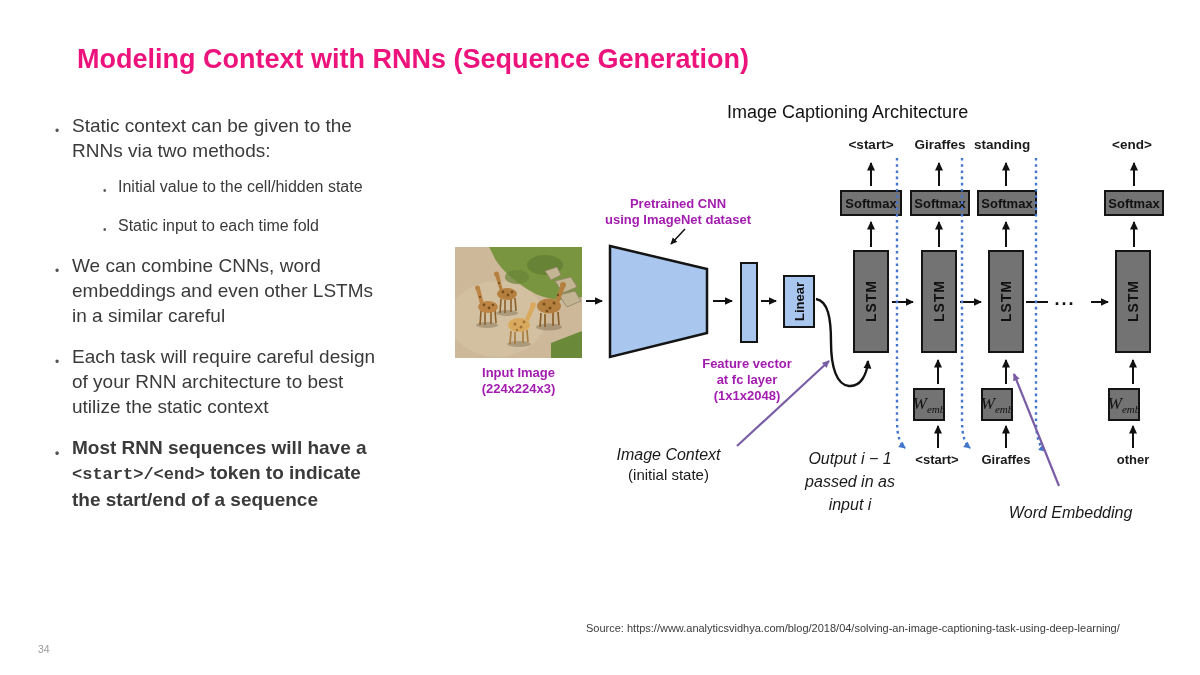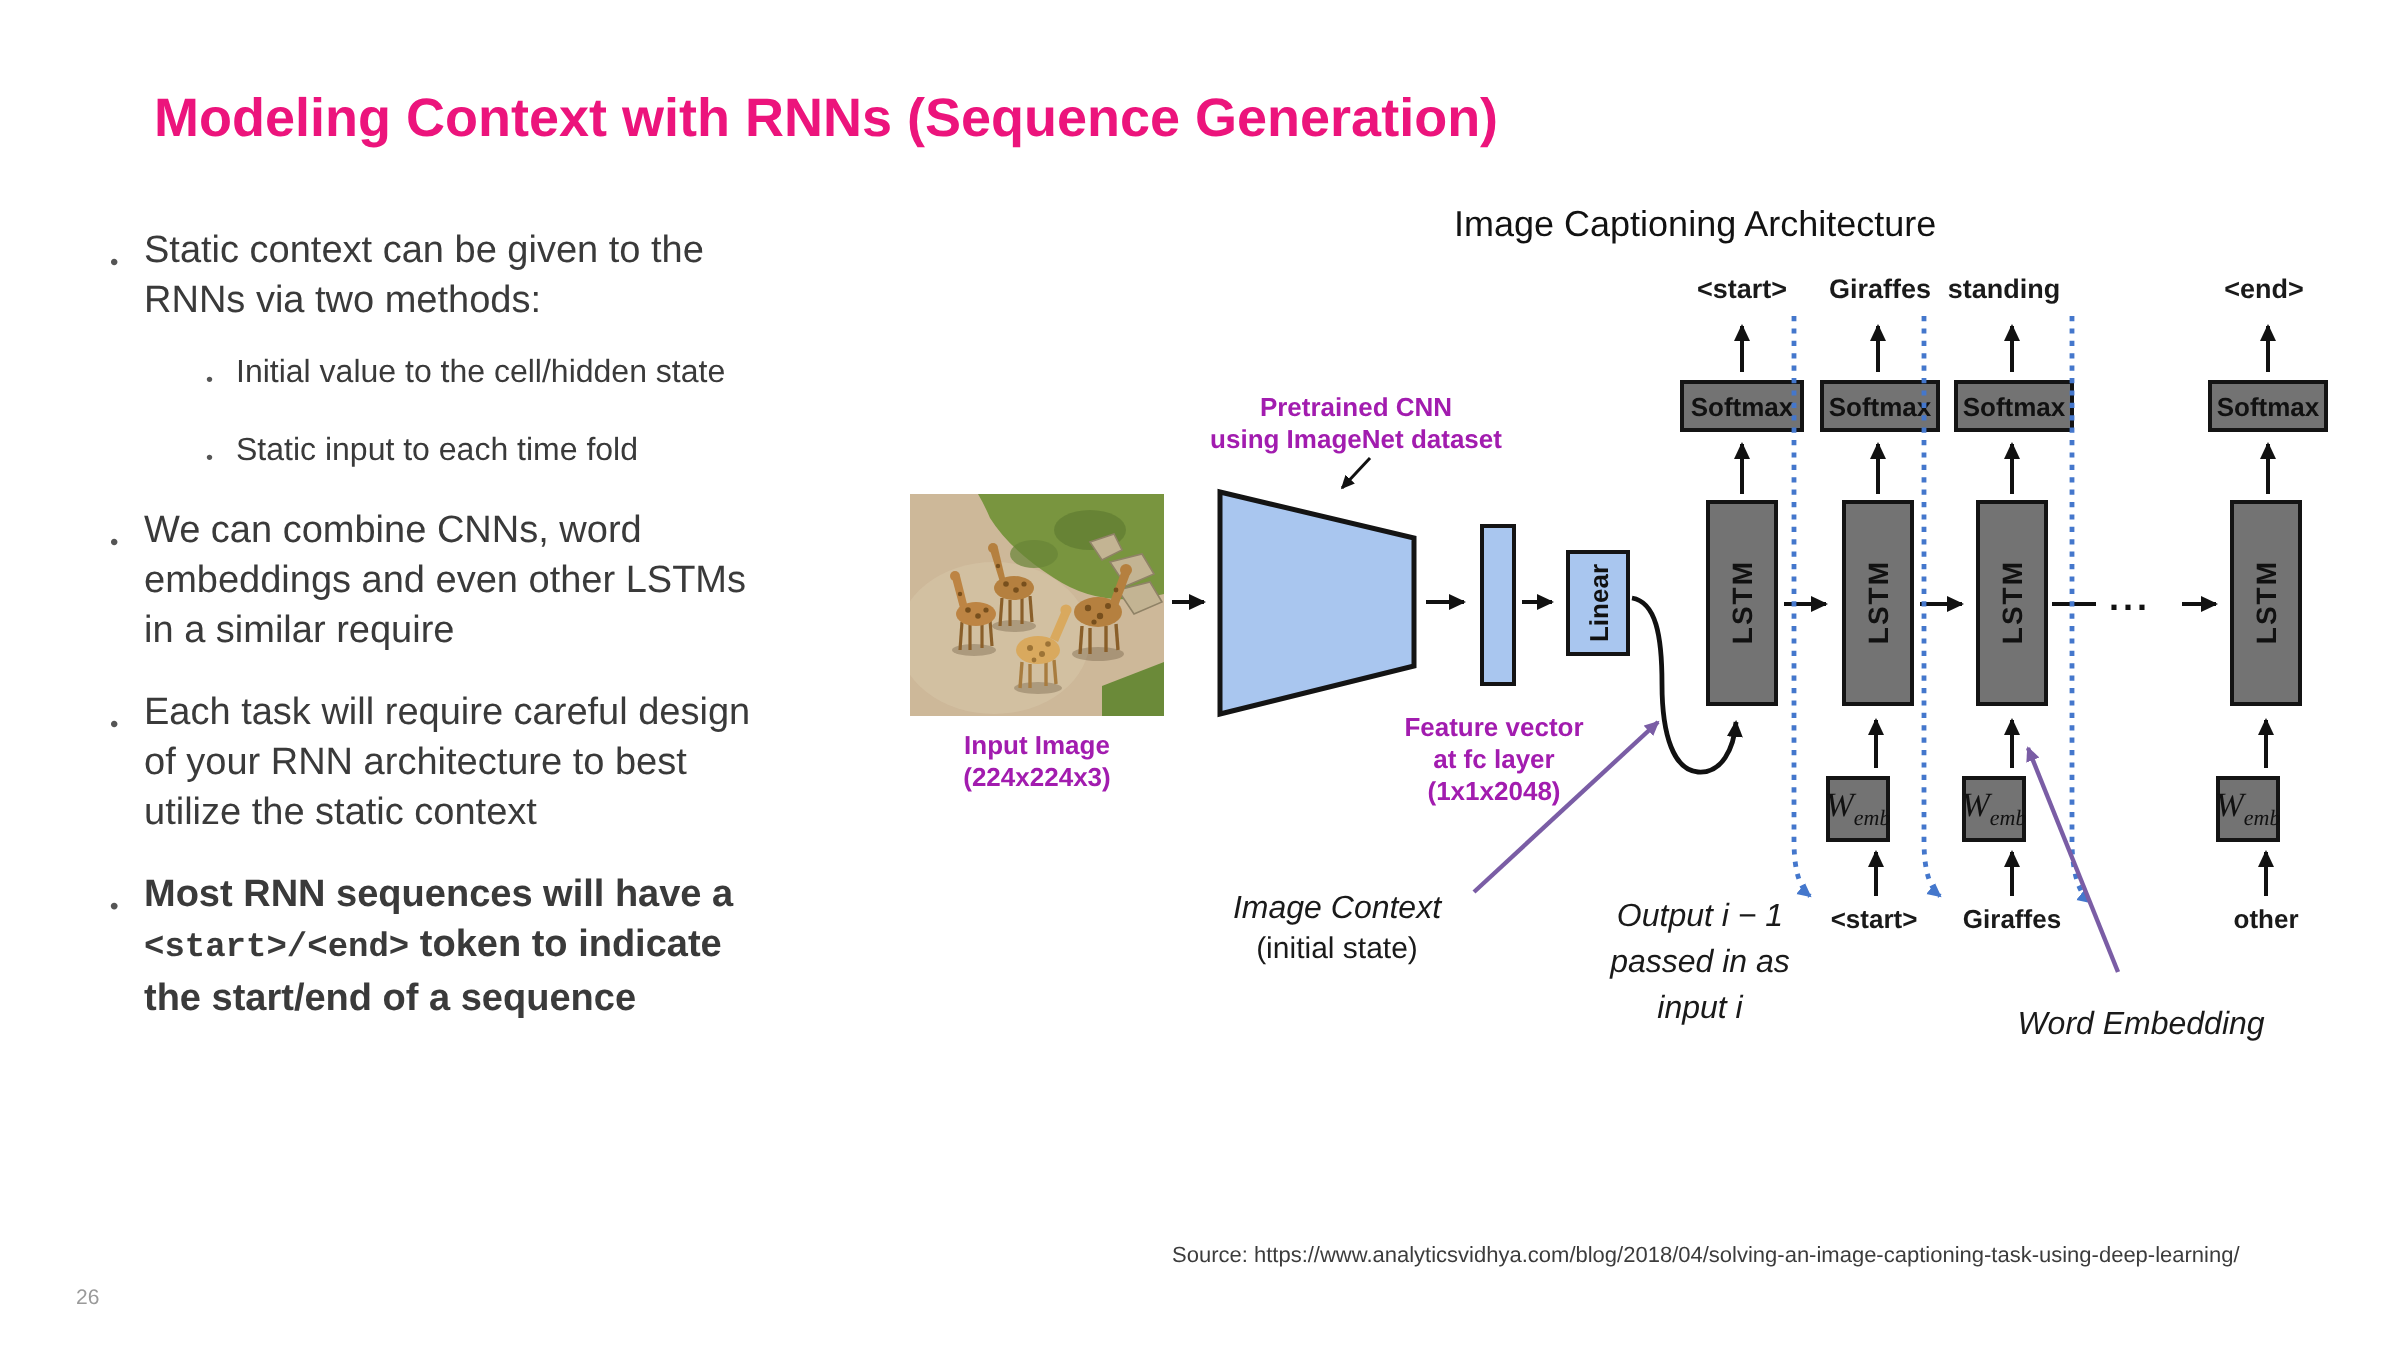--- a/index.html
+++ b/index.html
@@ -56,21 +56,21 @@
 </div>
 <div class="abs subblk subbullet" style="left:118px;top:176px;">
   <div class="ln">Initial value to the cell/hidden state</div>
 </div>
 <div class="abs subblk subbullet" style="left:118px;top:215px;">
   <div class="ln">Static input to each time fold</div>
 </div>
 <div class="abs blk bullet" style="left:72px;top:253px;">
   <div class="ln">We can combine CNNs, word</div>
   <div class="ln">embeddings and even other LSTMs</div>
-  <div class="ln">in a similar require</div>
+  <div class="ln">in a similar careful</div>
 </div>
 <div class="abs blk bullet" style="left:72px;top:344px;">
   <div class="ln">Each task will require careful design</div>
   <div class="ln">of your RNN architecture to best</div>
   <div class="ln">utilize the static context</div>
 </div>
 <div class="abs blk bullet" style="left:72px;top:435px;font-weight:bold;">
   <div class="ln">Most RNN sequences will have a</div>
   <div class="ln"><span class="mono">&lt;start&gt;/&lt;end&gt;</span><span> token to indicate</span></div>
   <div class="ln">the start/end of a sequence</div>
@@ -235,21 +235,21 @@
   <div style="font-size:15px;color:#1a1a1a;">(initial state)</div>
 </div>
 <div class="abs ctr" style="left:788px;top:447px;width:124px;">
   <div class="note-i">Output i − 1</div>
   <div class="note-i">passed in as</div>
   <div class="note-i">input i</div>
 </div>
 <div class="abs note-i ctr" style="left:993px;top:501px;width:155px;">Word Embedding</div>
 
 <div class="abs" id="source-line">Source: https://www.analyticsvidhya.com/blog/2018/04/solving-an-image-captioning-task-using-deep-learning/</div>
-<div class="abs" id="page-number">26</div>
+<div class="abs" id="page-number">34</div>
 
 <svg class="overlay" width="1200" height="675" viewBox="0 0 1200 675">
   <defs>
     <marker id="aBlack" markerUnits="userSpaceOnUse" markerWidth="10" markerHeight="10" refX="7.5" refY="4" orient="auto">
         <path d="M0,0 L8.5,4 L0,8 Z" fill="#111"></path>
       </marker>
     <marker id="aBlackSm" markerUnits="userSpaceOnUse" markerWidth="8" markerHeight="8" refX="6" refY="3.2" orient="auto">
         <path d="M0,0 L6.8,3.2 L0,6.4 Z" fill="#111"></path>
       </marker>
     <marker id="aBlue" markerUnits="userSpaceOnUse" markerWidth="9" markerHeight="9" refX="6" refY="3.5" orient="auto">

